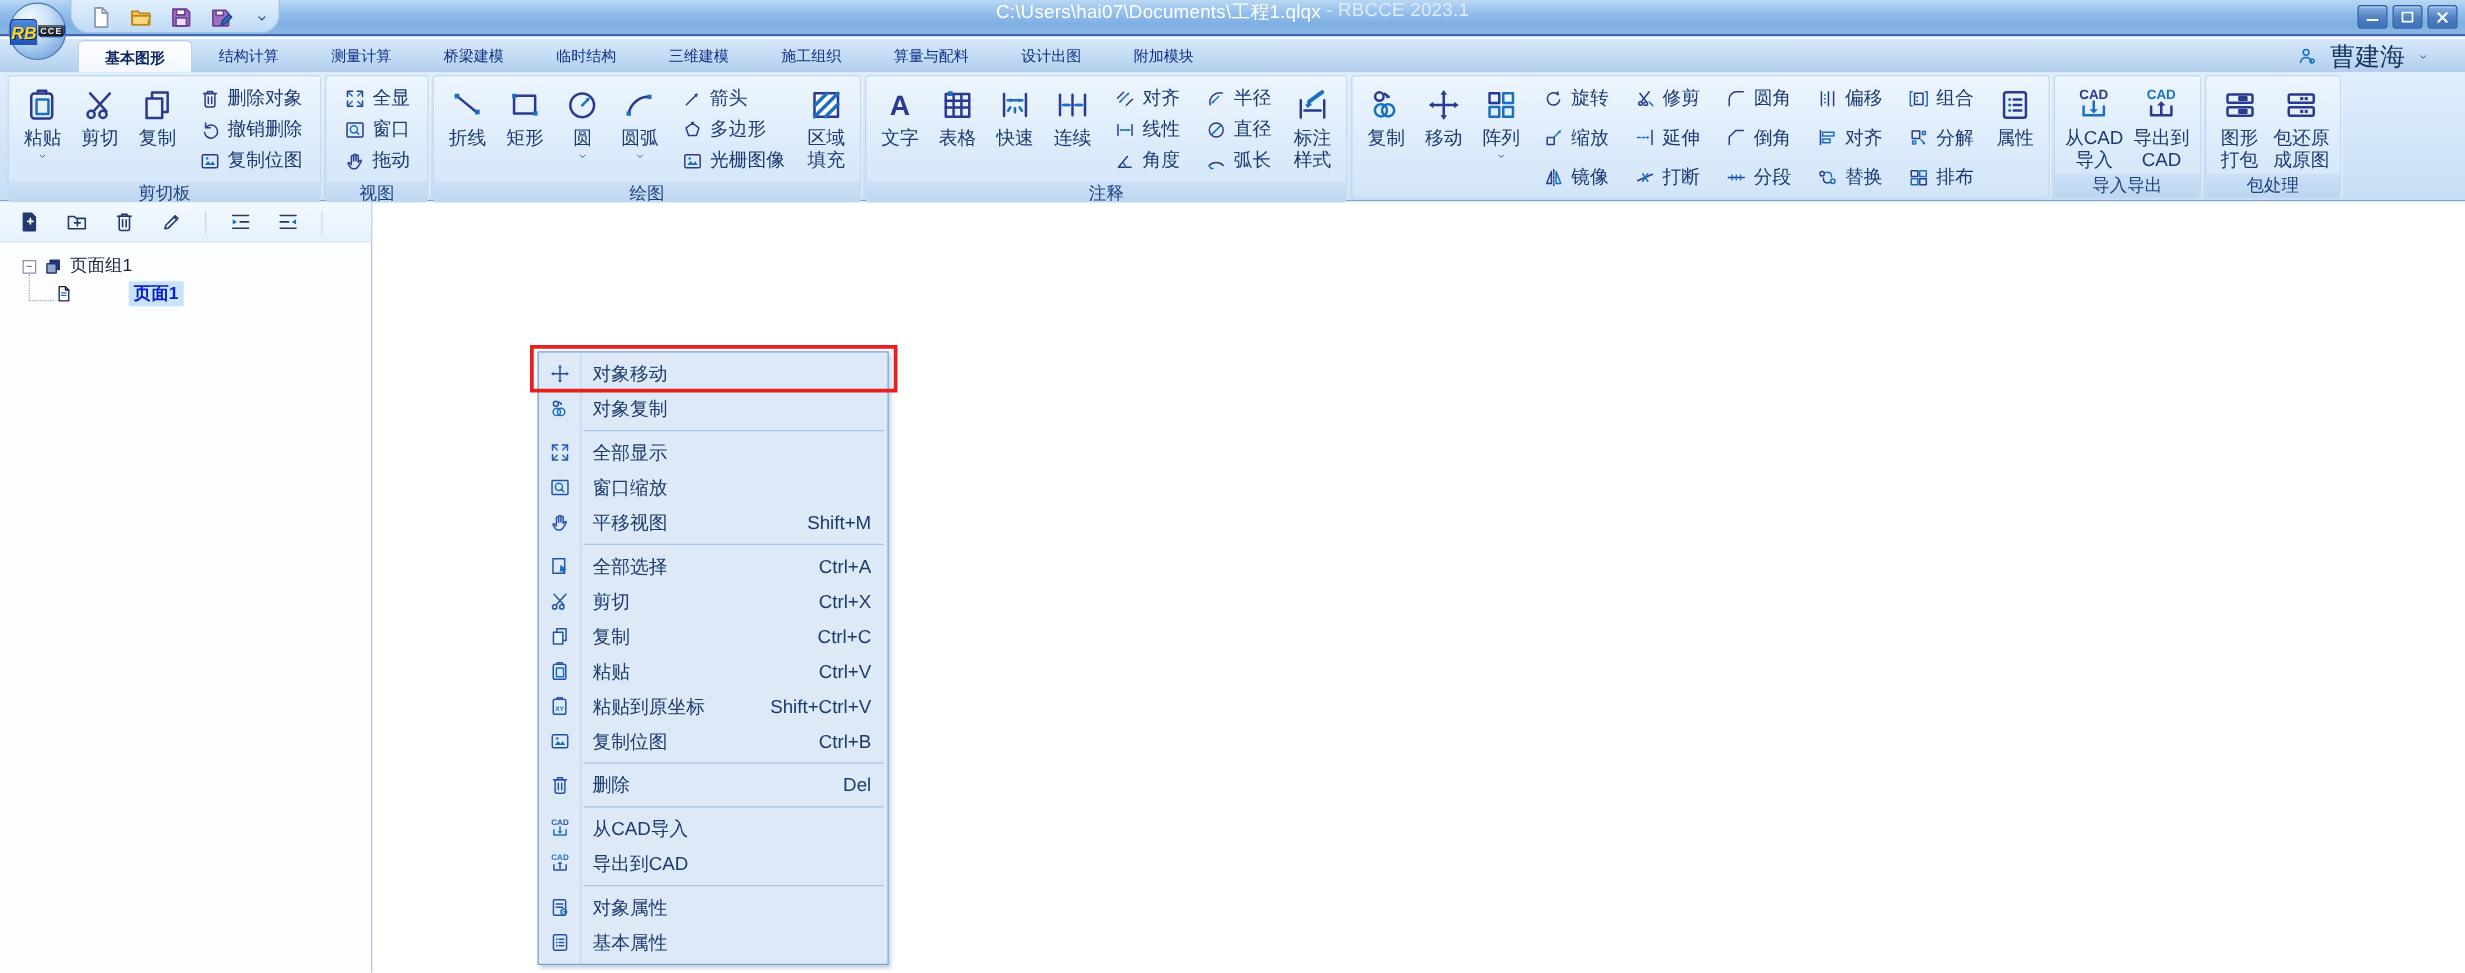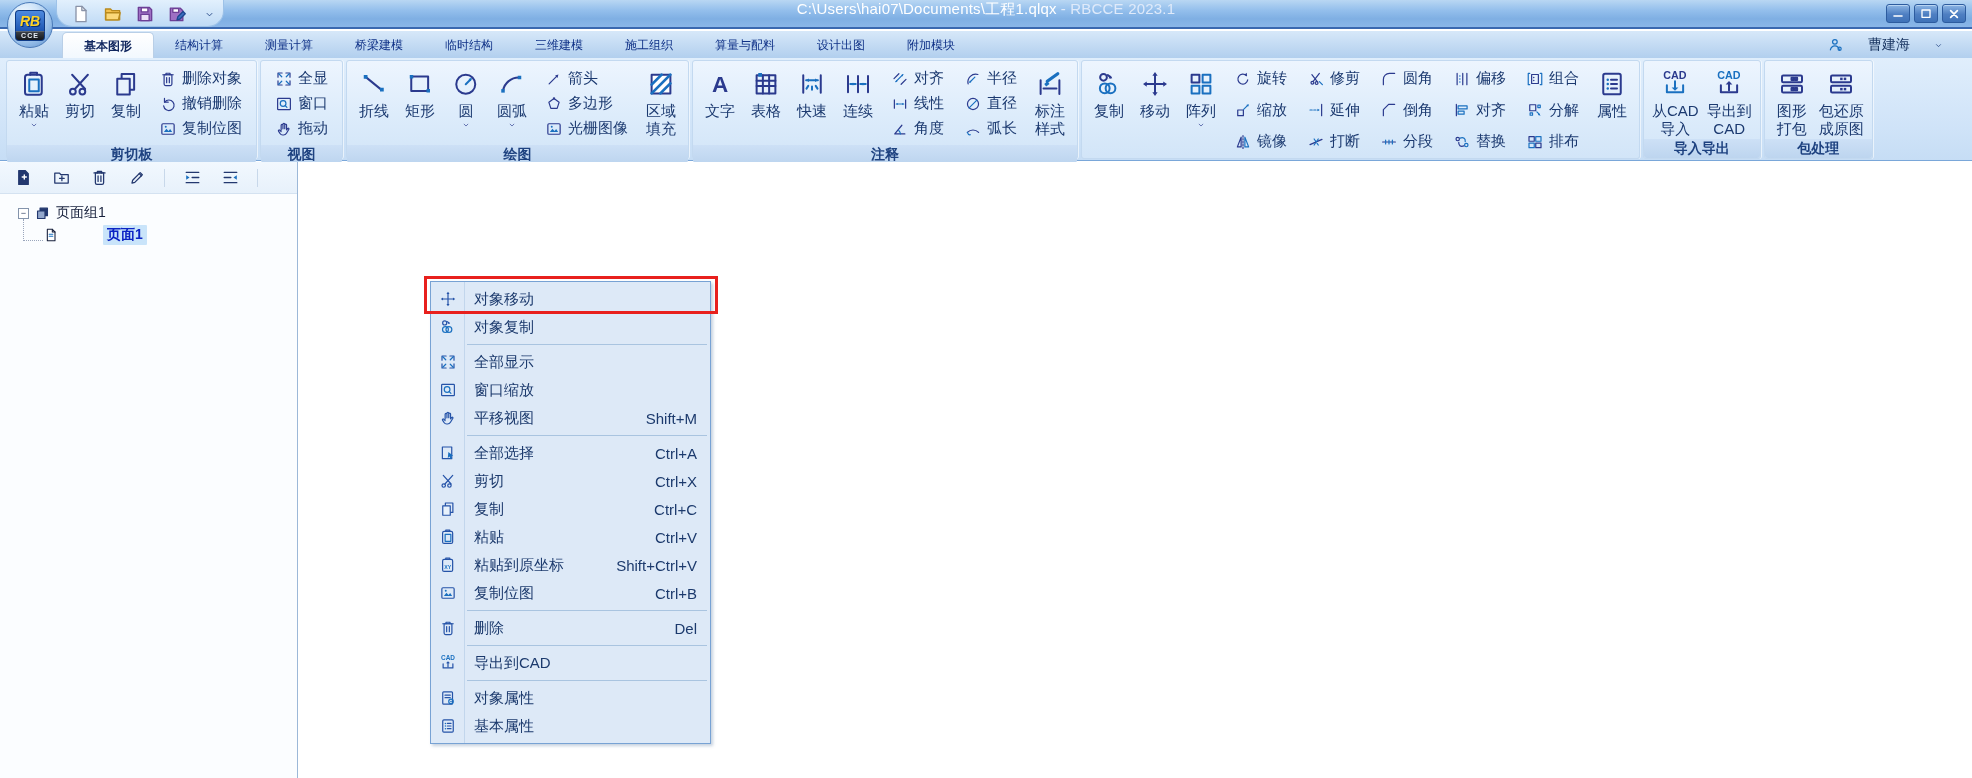--- a/index.html
+++ b/index.html
@@ -35,21 +35,21 @@
   .winbtn {
     width:24px; height:19px; border-radius:3px;
     background:linear-gradient(180deg,#8cb5e4,#4e7fc2 55%,#3f72b8);
     border:1px solid #2d5c9f; box-shadow:inset 0 1px 0 #b8d4f2;
     display:flex; align-items:center; justify-content:center;
   }
   .logo {
     position:absolute; left:7px; top:2px; width:46px; height:46px; border-radius:50%;
     background:radial-gradient(circle at 35% 28%,#f4faff 0%,#cfe4f8 35%,#8db7e5 70%,#5d8cc7 100%);
     border:1px solid #4a7ab8; z-index:60;
-    display:flex; flex-direction:column; align-items:center; justify-content:center;
+    display:flex; align-items:center; justify-content:center;
   }
   .logo-sq {
     width:30px; height:21px; border-radius:4px 4px 0 0;
     background:linear-gradient(180deg,#4f8ade,#1c55b2);
     border:1px solid #0d3a86; border-bottom:none;
     display:flex; align-items:center; justify-content:center;
     color:#ffd324; font-weight:bold; font-style:italic; font-size:14px;
     text-shadow:1px 1px 0 #0a2f6e;
   }
   .logo-strip {
@@ -70,40 +70,40 @@
   .tab {
     height:26px; line-height:26px; padding:0 21px; font-size:12px; color:#0f3187;
     border-radius:5px 5px 0 0; white-space:nowrap;
   }
   .tab.active {
     background:linear-gradient(180deg,#ffffff,#f2f8fe);
     border:1px solid #b9cfe7; border-bottom:none; color:#10265e; font-weight:bold;
   }
   .user-chip {
     position:absolute; right:28px; top:4px; height:20px;
-    display:flex; align-items:center; gap:23px; color:#16325e; font-size:14px;
+    display:flex; align-items:center; gap:9px; color:#16325e; font-size:20px;
   }
 
   
   .ribbon {
     position:absolute; left:0; top:58px; width:1972px; height:103px;
     background:linear-gradient(180deg,#e0eefc,#cfe3f8 70%,#c6ddf5);
     border-bottom:1px solid #7aa7d9;
     display:flex; align-items:stretch; padding:2px 2px 1px 6px;
   }
   .rgroup {
     flex:none; display:flex; flex-direction:column;
     background:linear-gradient(180deg,#edf5fe,#ddecfb 55%,#d2e5f8);
     border:1px solid #c3d9f0; border-radius:3px; margin-right:3px;
     box-shadow:1px 0 0 rgba(255,255,255,.6);
   }
   .rg-content { flex:1; display:flex; align-items:stretch; padding:2px 4px 0 4px; }
   .rg-label {
     height:19px; line-height:18px; text-align:center; font-size:14px; color:#1e4280;
-    background:linear-gradient(180deg,#cde0f6,#bdd5ef); border-radius:0 0 3px 3px;font-weight:bold;
+    background:linear-gradient(180deg,#cde0f6,#bdd5ef); border-radius:0 0 3px 3px;
   }
   .bigbtn {
     display:flex; flex-direction:column; align-items:center; justify-content:flex-start;
     min-width:46px; padding:3px 4px 0 4px; border-radius:3px; cursor:default;
   }
   .bigbtn .bb-ic { height:36px; display:flex; align-items:center; justify-content:center; color:#2b3a8e; }
   .bigbtn .bb-l { font-size:15px; line-height:18px; color:#1c3a70; white-space:nowrap; text-align:center; }
   .bigbtn .bb-arrow { margin-top:0px; color:#2b3a8e; }
   .smallcol { display:flex; flex-direction:column; justify-content:space-between; padding:3px 6px 4px 6px; }
   .smallbtn {
@@ -981,20 +981,31 @@
           <path d="M10.2 10v7M13.8 10v7"></path>
         </svg>
       </span>
       <span class="mi-label">删除</span>
       <span class="mi-short">Del</span>
     </div>
     <div class="msep"></div>
     <div class="mi">
       <span class="mi-ic">
         <svg class="ic" width="18" height="18" viewBox="0 0 24 24" fill="none" stroke="currentColor" stroke-width="1.6" stroke-linecap="round" stroke-linejoin="round">
+          <text x="12" y="8.3" text-anchor="middle" font-size="8.6" font-weight="bold" fill="currentColor" stroke="none">CAD</text>
+          <path d="M5.5 13v5.6h13V13" stroke="#1a70c0"></path>
+          <path d="M12 9.8v5.4" stroke="#1a70c0"></path>
+          <path d="M12 17.4l-2.7-2.7h5.4z" fill="#1a70c0" stroke="none"></path>
+        </svg>
+      </span>
+      <span class="mi-label">从CAD导入</span>
+    </div>
+    <div class="mi">
+      <span class="mi-ic">
+        <svg class="ic" width="18" height="18" viewBox="0 0 24 24" fill="none" stroke="currentColor" stroke-width="1.6" stroke-linecap="round" stroke-linejoin="round">
           <text x="12" y="8.3" text-anchor="middle" font-size="8.6" font-weight="bold" fill="#1a70c0" stroke="none">CAD</text>
           <path d="M5.5 13v5.6h13V13"></path>
           <path d="M12 17.2v-5"></path>
           <path d="M12 9.6l2.7 2.7H9.3z" fill="currentColor" stroke="none"></path>
         </svg>
       </span>
       <span class="mi-label">导出到CAD</span>
     </div>
     <div class="msep"></div>
     <div class="mi">

